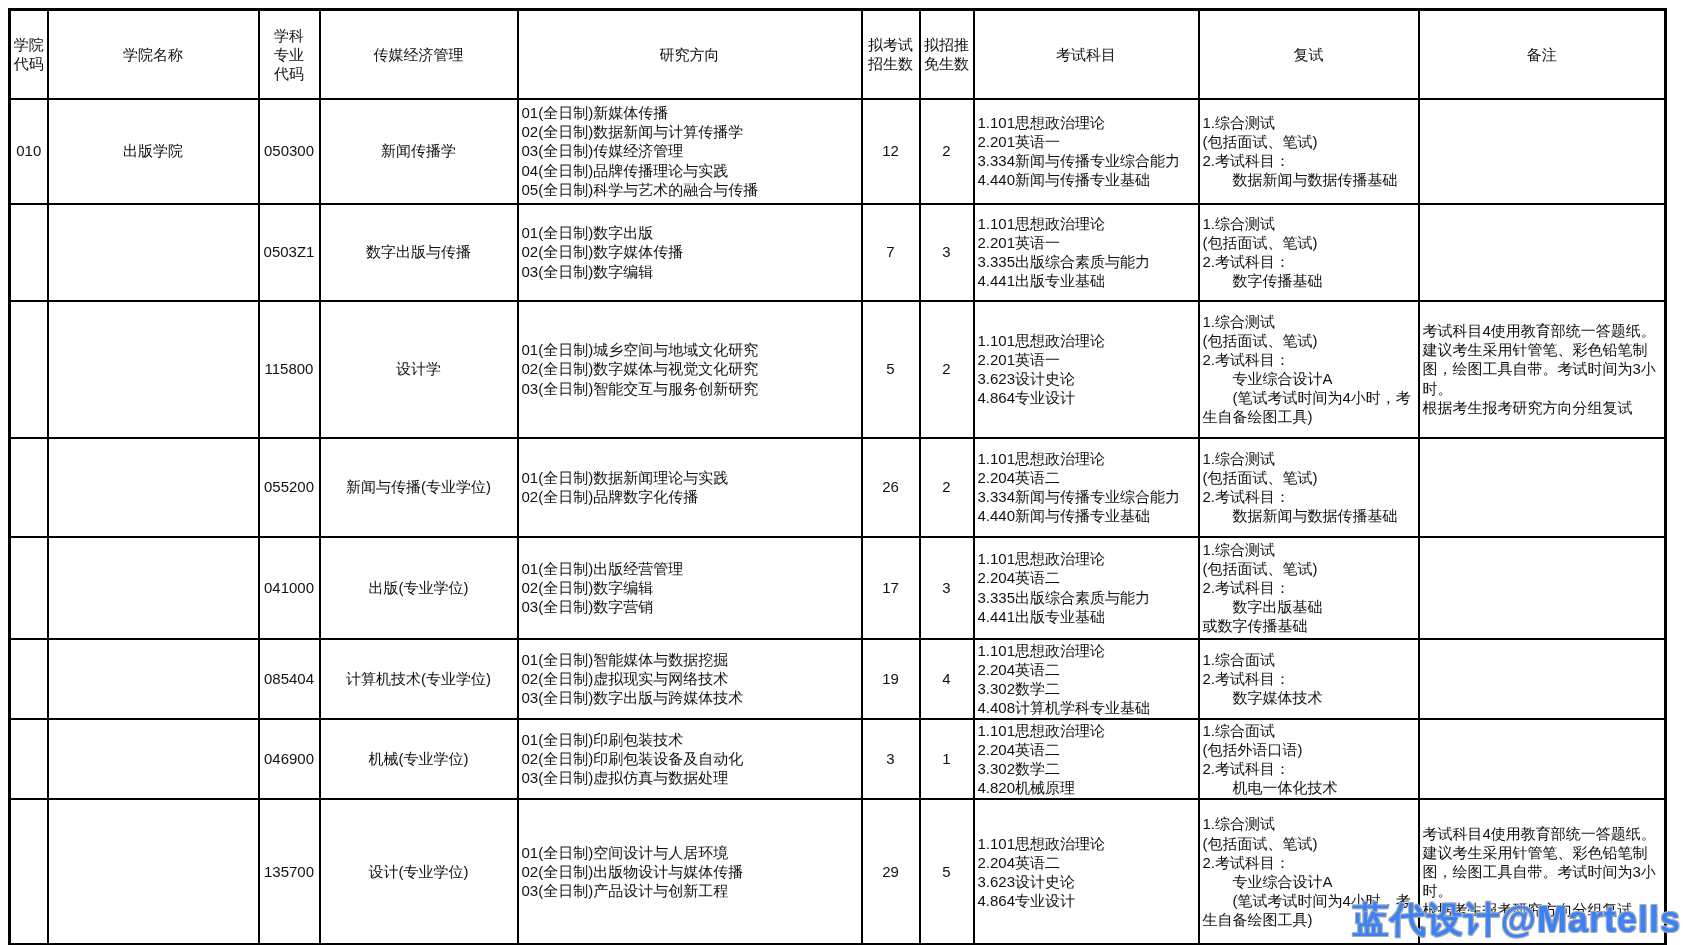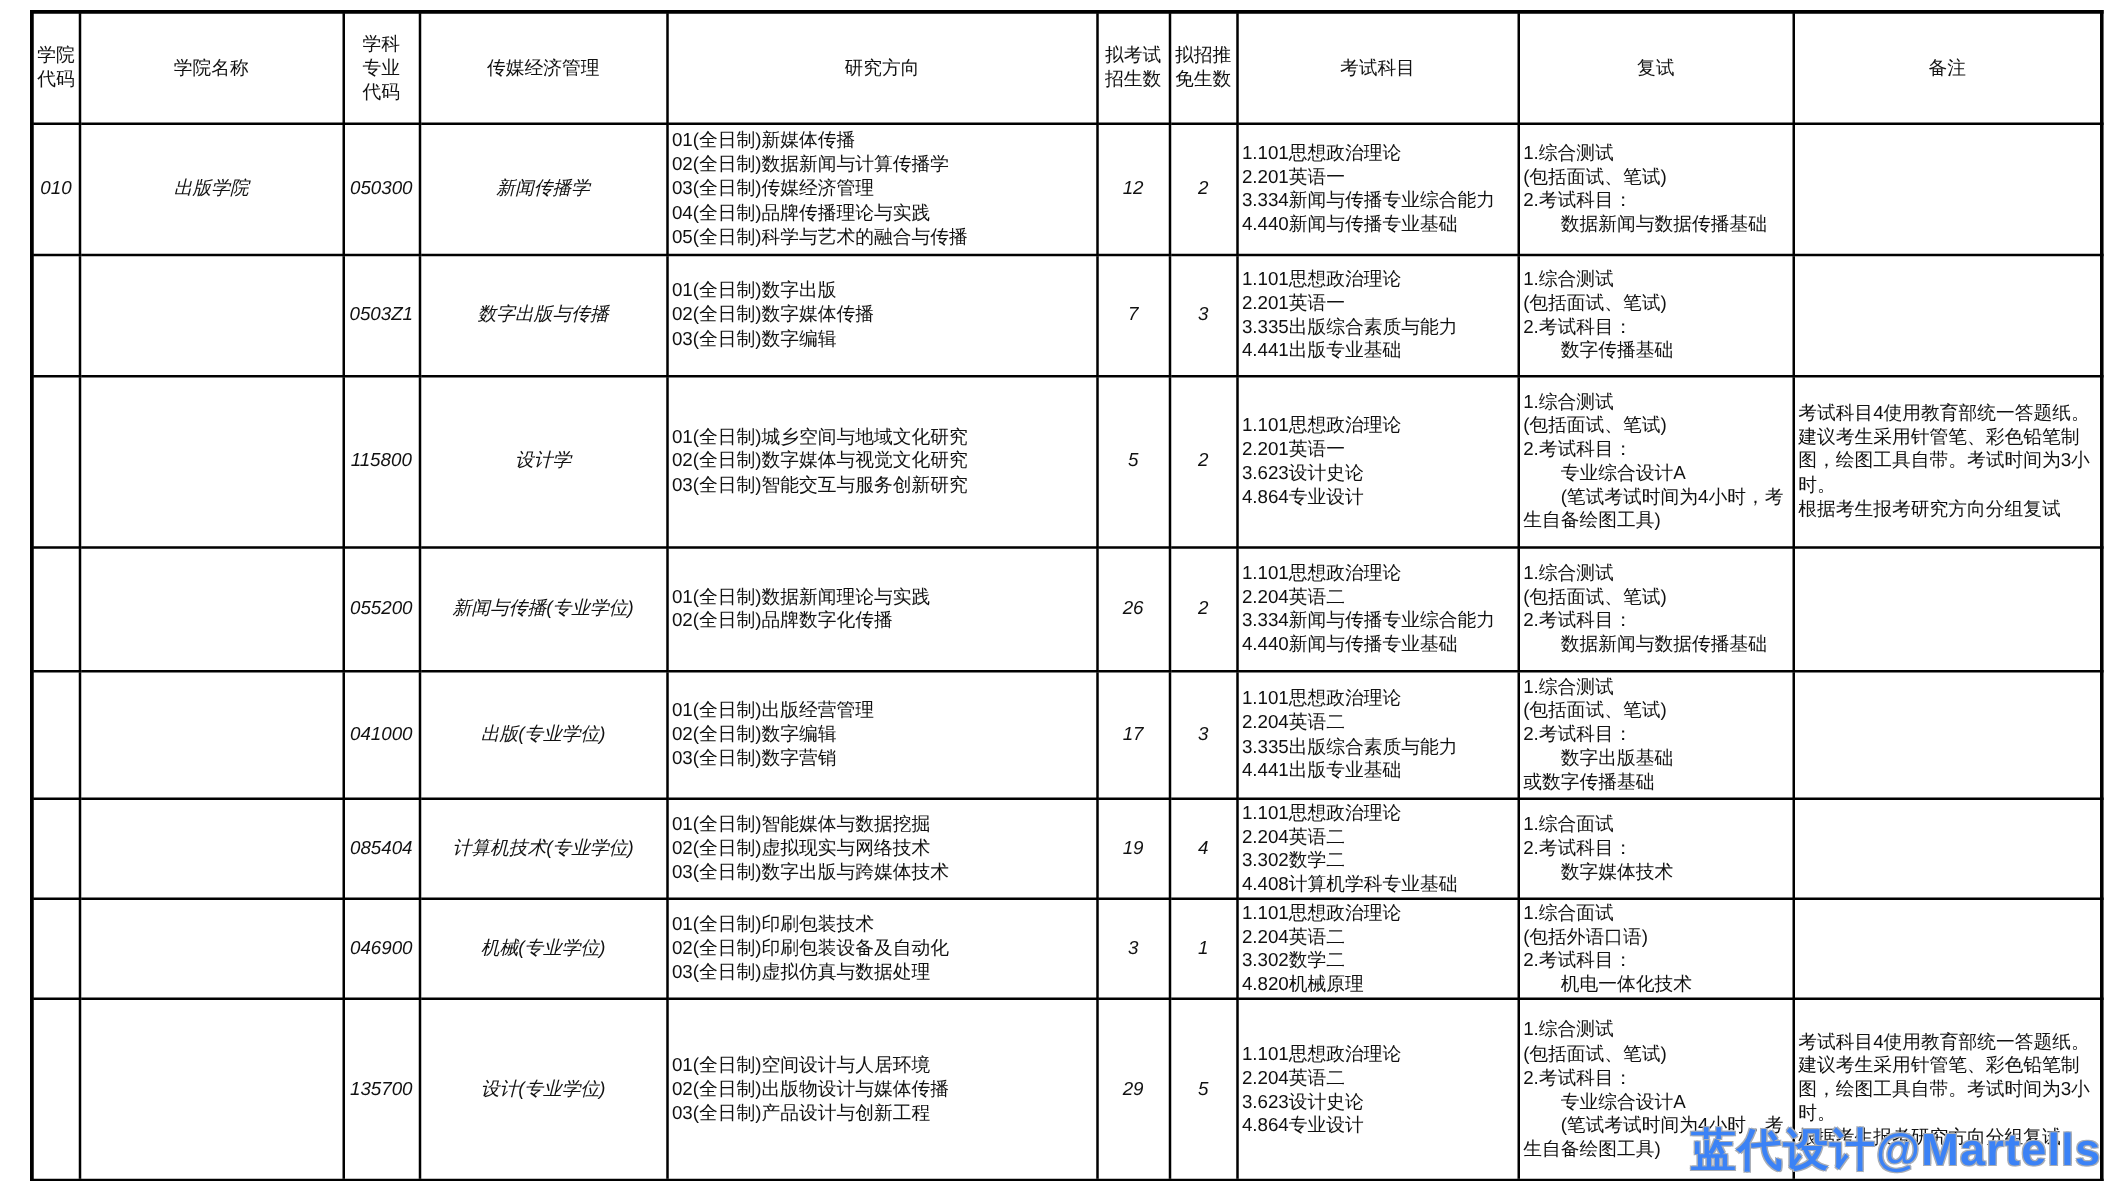--- a/index.html
+++ b/index.html
@@ -2,35 +2,35 @@
 <html><head>
 <meta charset="utf-8">
 <style>
   html,body{margin:0;padding:0;background:#fff;}
   body{
     width:1683px;height:945px;position:relative;overflow:hidden;
     font-family:"Liberation Sans","DejaVu Sans",sans-serif;
     color:#111;
   }
   table.grid{
-    position:absolute;left:24px;top:8px;
+    position:absolute;left:8px;top:8px;
     border-collapse:collapse;table-layout:fixed;
     border:3px solid #000;
   }
   .grid th,.grid td{
     border:2px solid #000;
     font-size:15px;line-height:1.27;
     vertical-align:middle;overflow:hidden;
   }
   .grid th{
     font-weight:normal;text-align:center;
     white-space:pre-line;padding:0 1px;
   }
   .grid td{padding:1px 3px;}
-  .cc{text-align:center;font-style:italic;}
+  .cc{text-align:center;}
   .cl{text-align:left;white-space:pre-wrap;word-break:break-all;}
   .watermark{
     position:absolute;right:2px;bottom:0px;
     font-size:36px;font-weight:bold;white-space:nowrap;
     color:#3b82f6;
     text-shadow:-1px -1px 0 #a8adb5,1px -1px 0 #a8adb5,-1px 1px 0 #a8adb5,1px 1px 0 #a8adb5;
     letter-spacing:1px;
   }
 </style>
 </head>

